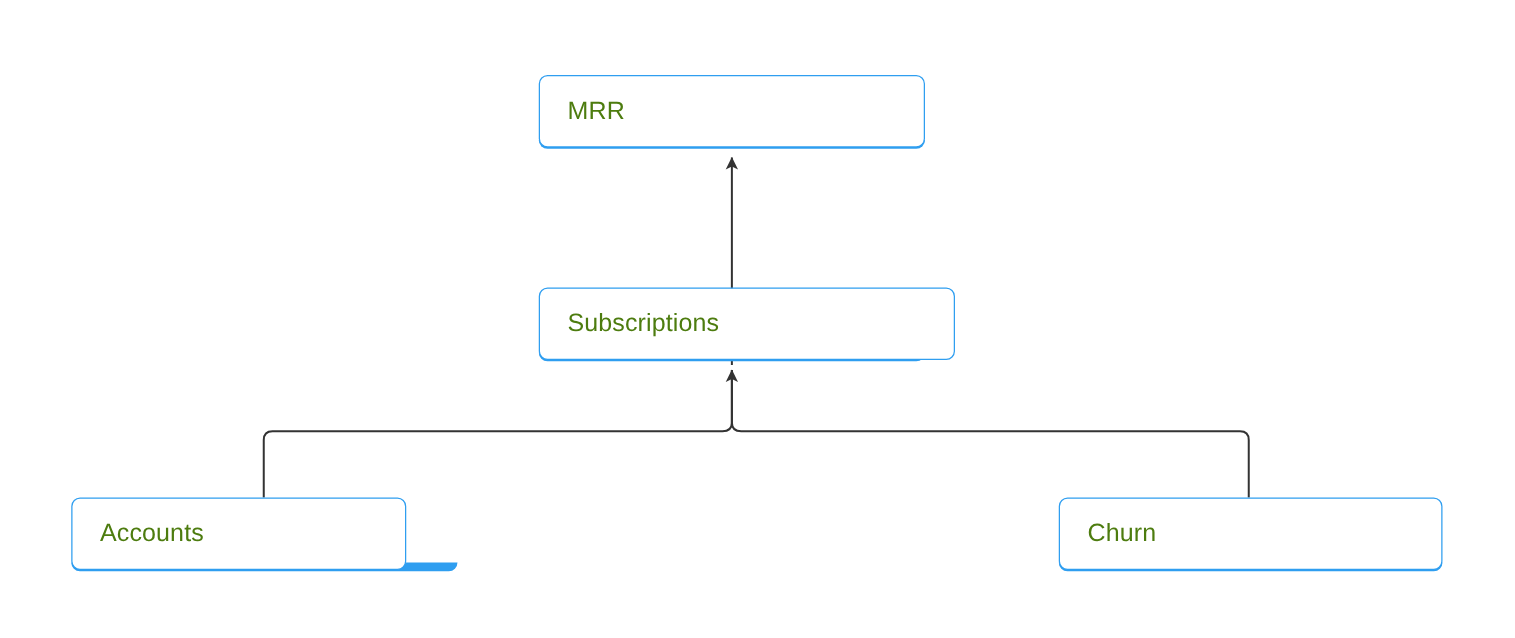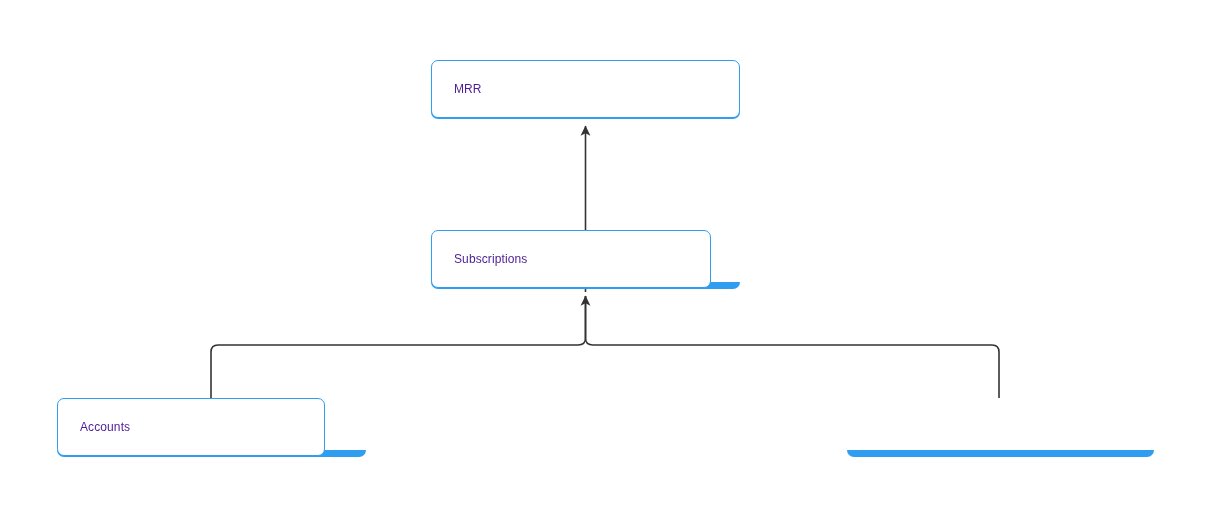--- a/index.html
+++ b/index.html
@@ -40,22 +40,22 @@
   .node-bar {
     position: absolute;
     left: 0;
     bottom: -6px;
     height: 7px;
     background: #2f9ef0;
     border-radius: 0 0 7px 7px;
     z-index: 2;
   }
   .node-label {
-    font-size: 12px;
-    color: #4c1d95;
+    font-size: 20px;
+    color: #4d7c0f;
     padding-left: 22px;
     letter-spacing: 0.1px;
     white-space: nowrap;
     line-height: 1;
   }
 </style>
 </head>
 <body>
 
 <div id="canvas">
@@ -73,24 +73,27 @@
 
     <path d="M 999 398 L 999 352 Q 999 345 992 345 L 593 345 Q 585.5 345 585.5 338 L 585.5 296" fill="none" stroke="#333333" stroke-width="1.6"></path>
   </svg>
 
   <div class="node-bar" style="left:431px; top:112px; width:309px;"></div>
   <div class="node" style="left:431px; top:60px; width:309px; height:58px;">
     <span class="node-label">MRR</span>
   </div>
 
   <div class="node-bar" style="left:431px; top:282px; width:309px;"></div>
-  <div class="node" style="left:431px; top:230px; width:280px; height:58px;">
+  <div class="node" style="left:431px; top:230px; width:333px; height:58px;">
     <span class="node-label">Subscriptions</span>
   </div>
 
   <div class="node-bar" style="left:57px; top:450px; width:309px;"></div>
   <div class="node" style="left:57px; top:398px; width:268px; height:58px;">
     <span class="node-label">Accounts</span>
   </div>
 
   <div class="node-bar" style="left:847px; top:450px; width:307px;"></div>
+  <div class="node" style="left:847px; top:398px; width:307px; height:58px;">
+    <span class="node-label">Churn</span>
+  </div>
 
 </div>
 
 </body></html>

